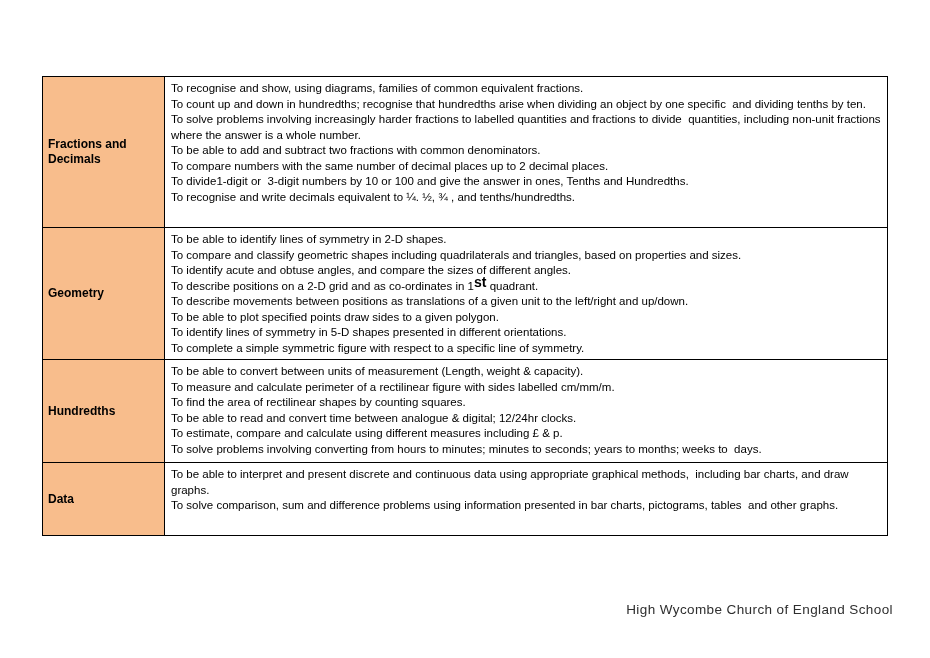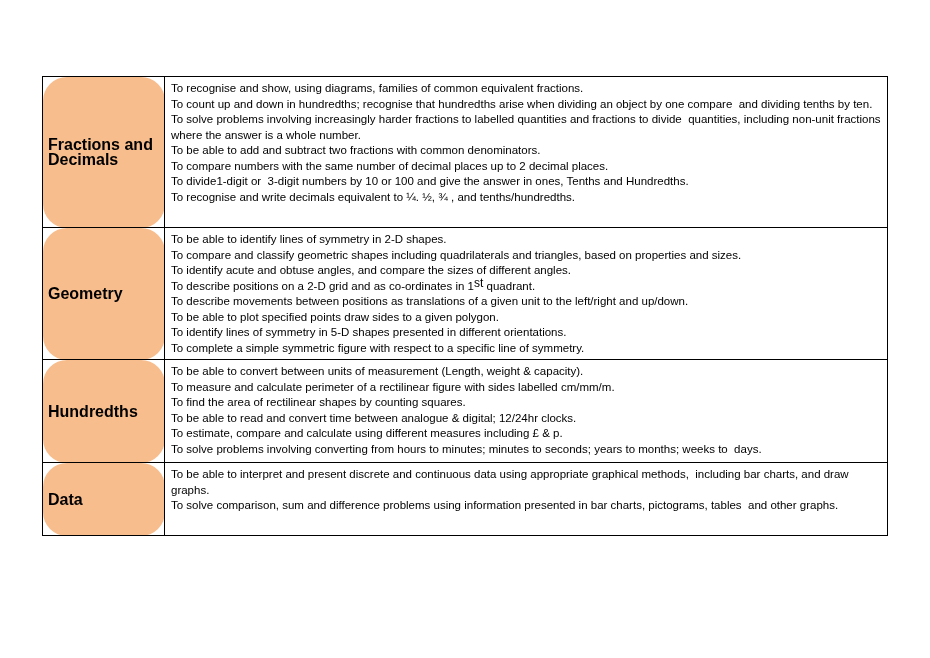--- a/index.html
+++ b/index.html
@@ -24,41 +24,41 @@
     table-layout: fixed;
   }
   table.doc-table td {
     border: 1px solid #000000;
   }
   td.category-cell {
     width: 112px;
     background: var(--cat-bg, #F8BD8C);
     vertical-align: middle;
     padding: 2px 4px 2px 5px;
-    font-size: 16px;
+    font-size: 12px;
     font-weight: bold;
     line-height: 15px;
     color: #000000;
-    border-radius: 24px;
   }
   td.objectives-cell {
     vertical-align: top;
     padding: 4px 6px 3px 6px;
     font-size: 11.5px;
     line-height: 15.5px;
     color: #000000;
     background: #ffffff;
   }
   .objective-line {
     white-space: pre-wrap;
   }
   .objective-line sup {
-    font-size: 12px;
+    font-size: 14px;
     line-height: 0;
     vertical-align: 3px;
+    font-weight: bold;
   }
   .footer-school {
     position: absolute;
     top: 602px;
     right: 37px;
     font-size: 13.5px;
     letter-spacing: 0.4px;
     color: #2e2e2e;
     font-weight: 400;
   }
@@ -67,21 +67,21 @@
 <body>
 
 <div class="page">
 
   <table class="doc-table">
     <tbody>
   <tr style="height: 151px;">
     <td class="category-cell">Fractions and Decimals</td>
     <td class="objectives-cell">
             <div class="objective-line">To recognise and show, using diagrams, families of common equivalent fractions.</div>
-            <div class="objective-line">To count up and down in hundredths; recognise that hundredths arise when dividing an object by one compare  and dividing tenths by ten.</div>
+            <div class="objective-line">To count up and down in hundredths; recognise that hundredths arise when dividing an object by one specific  and dividing tenths by ten.</div>
             <div class="objective-line">To solve problems involving increasingly harder fractions to labelled quantities and fractions to divide  quantities, including non-unit fractions where the answer is a whole number.</div>
             <div class="objective-line">To be able to add and subtract two fractions with common denominators.</div>
             <div class="objective-line">To compare numbers with the same number of decimal places up to 2 decimal places.</div>
             <div class="objective-line">To divide1-digit or  3-digit numbers by 10 or 100 and give the answer in ones, Tenths and Hundredths.</div>
             <div class="objective-line">To recognise and write decimals equivalent to ¼. ½, ¾ , and tenths/hundredths.</div>
           </td>
   </tr>
 
   <tr style="height: 128px;">
     <td class="category-cell">Geometry</td>
@@ -112,14 +112,15 @@
   <tr style="height: 73px;">
     <td class="category-cell">Data</td>
     <td class="objectives-cell">
             <div class="objective-line">To be able to interpret and present discrete and continuous data using appropriate graphical methods,  including bar charts, and draw graphs.</div>
             <div class="objective-line">To solve comparison, sum and difference problems using information presented in bar charts, pictograms, tables  and other graphs.</div>
           </td>
   </tr>
 </tbody>
   </table>
 
+  <div class="footer-school">High Wycombe Church of England School</div>
 
 </div>
 
 </body></html>

